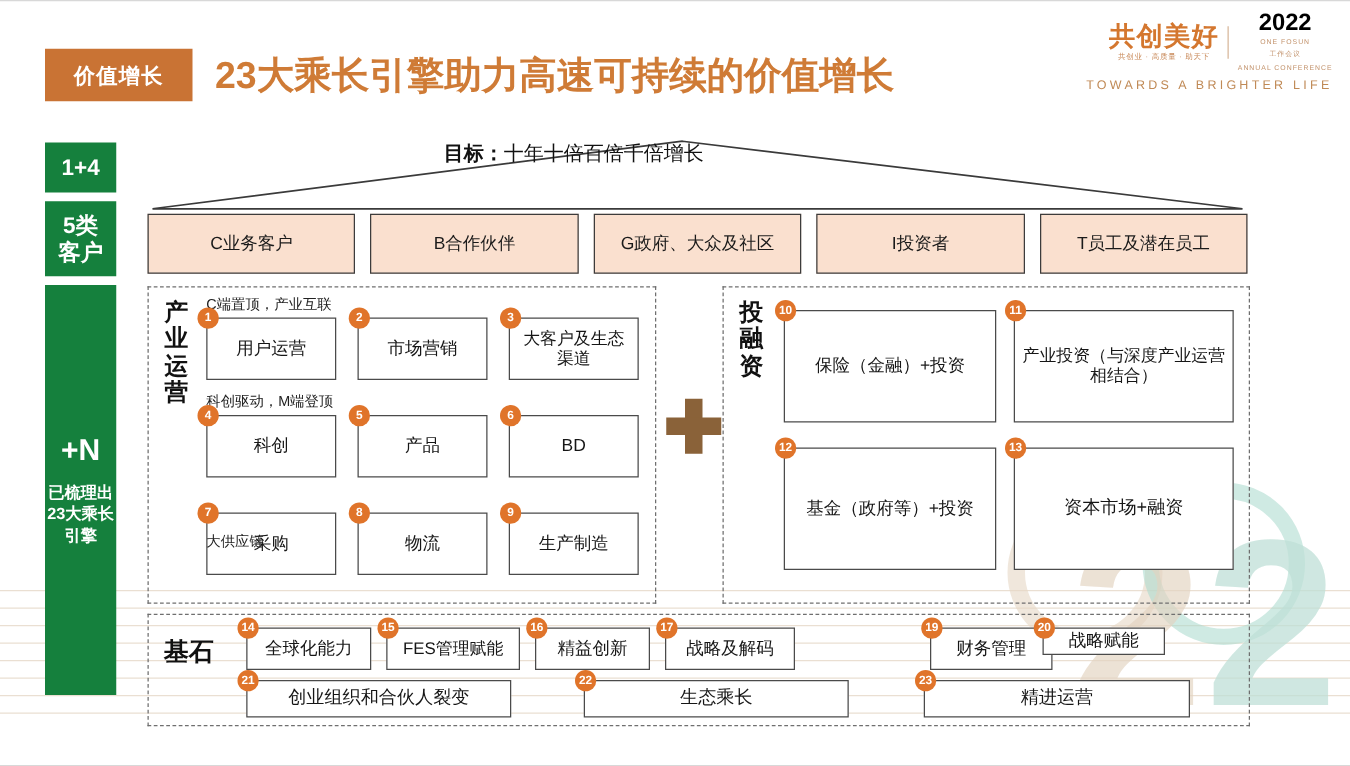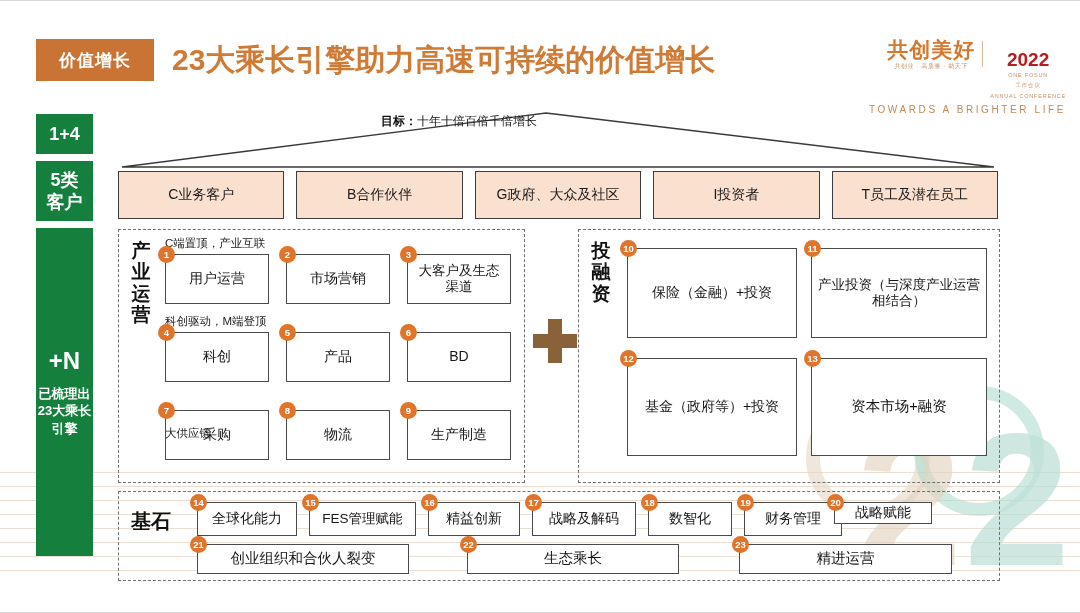--- a/index.html
+++ b/index.html
@@ -28,38 +28,38 @@
       font-size:17px;font-weight:bold;letter-spacing:1px;z-index:4;}
   .slide-title{position:absolute;left:172px;top:38px;height:42px;display:flex;align-items:center;
       color:#cf7b36;font-size:30px;font-weight:bold;letter-spacing:0px;z-index:4;white-space:nowrap;}
 
   
   .logo{position:absolute;right:14px;top:8px;z-index:5;text-align:center;}
   .logo-row{display:flex;align-items:center;justify-content:flex-end;}
   .logo-cn{font-size:21px;font-weight:bold;color:#d4772f;letter-spacing:1px;line-height:1;}
   .logo-cn-sub{font-size:6px;color:#c98a5a;letter-spacing:.6px;margin-top:3px;line-height:1;}
   .logo-div{width:1px;height:26px;background:#d8b79a;margin:0 7px;}
-  .logo-year{font-size:19px;font-weight:bold;color:#b91c1c;line-height:1;letter-spacing:0px;margin-top:41px;}
+  .logo-year{font-size:19px;font-weight:bold;color:#000000;line-height:1;letter-spacing:0px;}
   .logo-year-sub{font-size:5.5px;color:#c2926b;letter-spacing:.8px;line-height:1.5;margin-top:2px;}
   .logo-tag{font-size:10px;color:#c08a56;letter-spacing:2.6px;margin-top:4px;}
 
   
   .rail{position:absolute;z-index:3;background:#15803d;color:#fff;display:flex;
         flex-direction:column;align-items:center;justify-content:center;text-align:center;
         font-weight:bold;}
   .rail-1{left:36px;top:113px;width:57px;height:40px;font-size:18px;}
   .rail-2{left:36px;top:160px;width:57px;height:60px;font-size:18px;line-height:1.25;}
   .rail-3{left:36px;top:227px;width:57px;height:328px;}
   .rail-3 .big{font-size:24px;margin-bottom:10px;}
   .rail-3 .small{font-size:13px;line-height:1.35;}
 
   
   .roof{position:absolute;left:118px;top:110px;width:880px;height:58px;z-index:2;}
   .goal{position:absolute;left:0;top:112px;width:918px;text-align:center;z-index:3;
-        font-size:12px;color:#111;white-space:nowrap;}
+        font-size:16px;color:#111;white-space:nowrap;}
   .goal b{font-weight:bold;}
 
   
   .cust-row{position:absolute;left:118px;top:170px;width:880px;height:48px;
             display:flex;gap:12px;z-index:3;}
   .cust{flex:1;background:#fae0cf;border:1.5px solid #3c3c3c;
         display:flex;align-items:center;justify-content:center;
         font-size:14px;color:#1a1a1a;text-align:center;}
 
   
@@ -234,24 +234,20 @@
       <span>FES管理赋能</span>
     </div>
     <div class="card" style="left:309px;top:10px;width:92px;height:34px;font-size:14px;">
       <span class="num">16</span>
       <span>精益创新</span>
     </div>
     <div class="card" style="left:413px;top:10px;width:104px;height:34px;font-size:14px;">
       <span class="num">17</span>
       <span>战略及解码</span>
     </div>
-    <div class="card" style="left:529px;top:10px;width:84px;height:34px;font-size:14px;">
-      <span class="num">18</span>
-      <span>数智化</span>
-    </div>
     <div class="card" style="left:625px;top:10px;width:98px;height:34px;font-size:14px;text-align:center;">
       <span class="num">19</span>
       <span>财务管理</span>
     </div>
     <div class="card" style="left:715px;top:10px;width:98px;height:22px;font-size:14px;">
       <span class="num">20</span>
       <span>战略赋能</span>
     </div>
 
     <div class="card" style="left:78px;top:52px;width:212px;height:30px;font-size:14.5px;">

